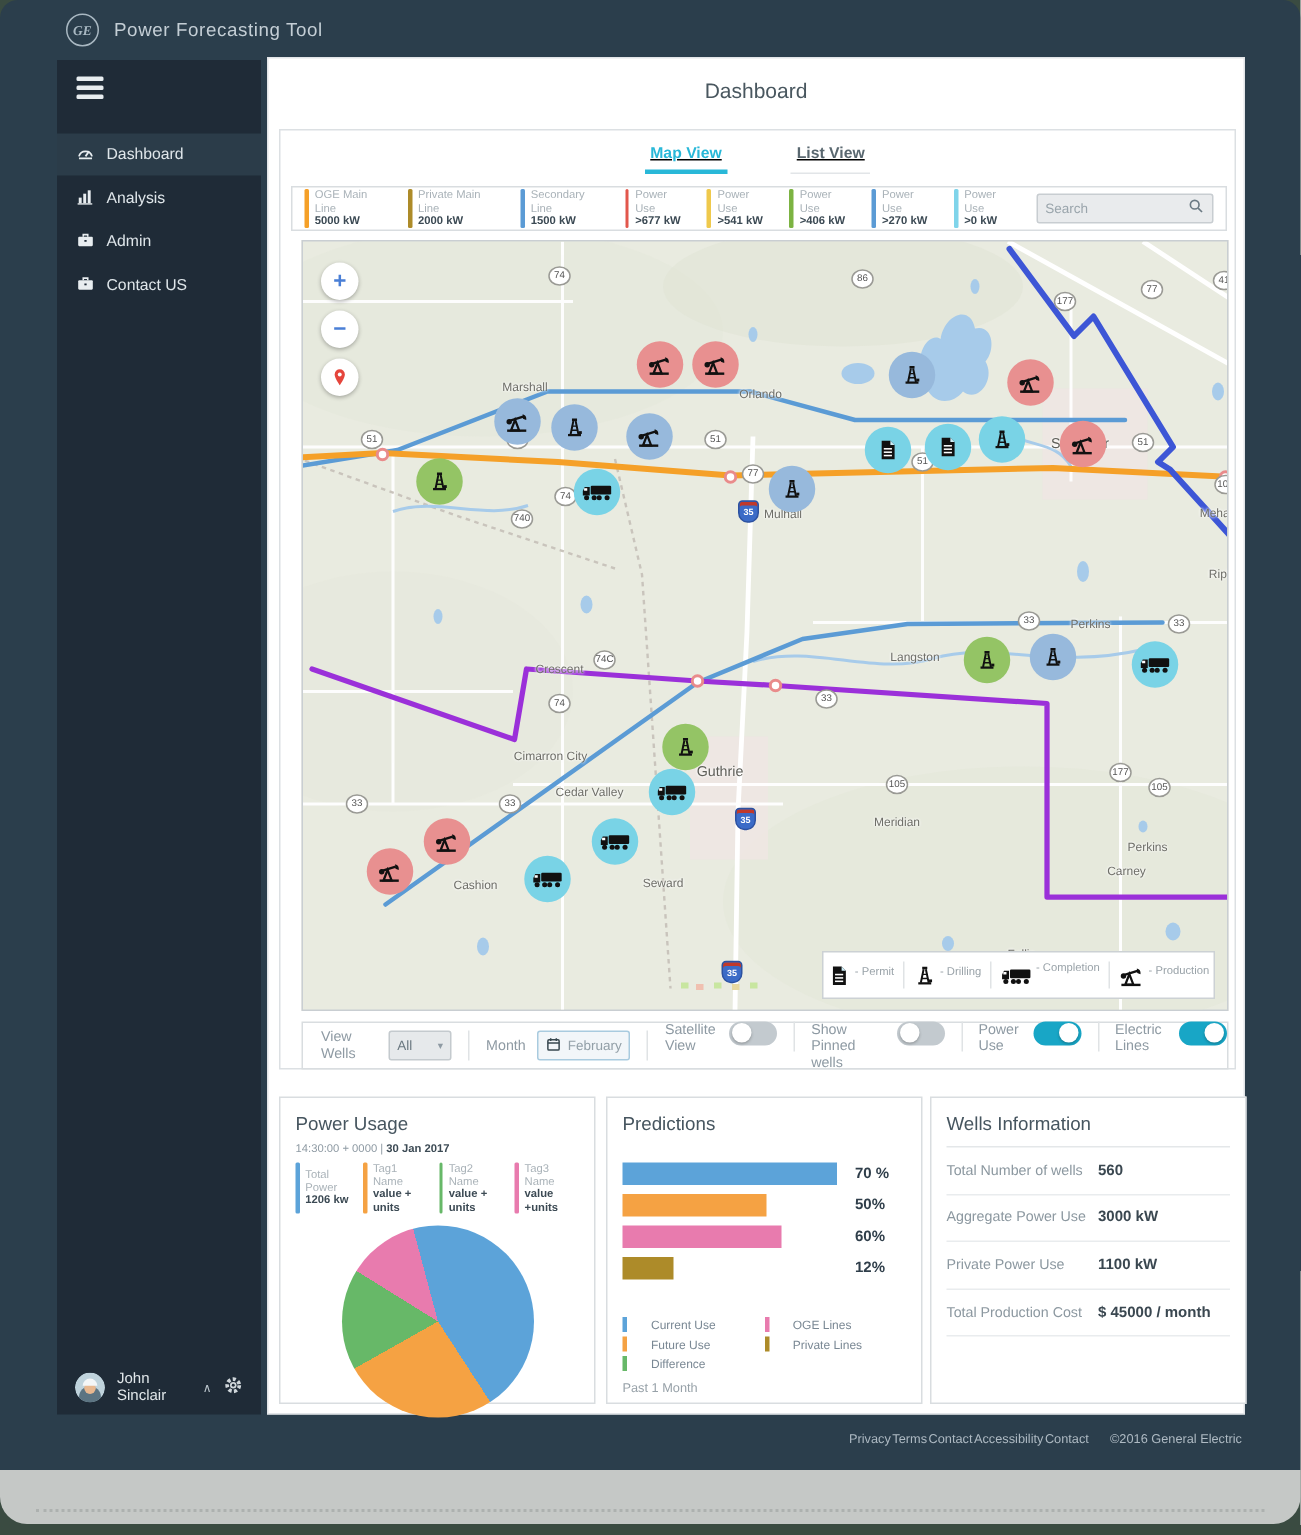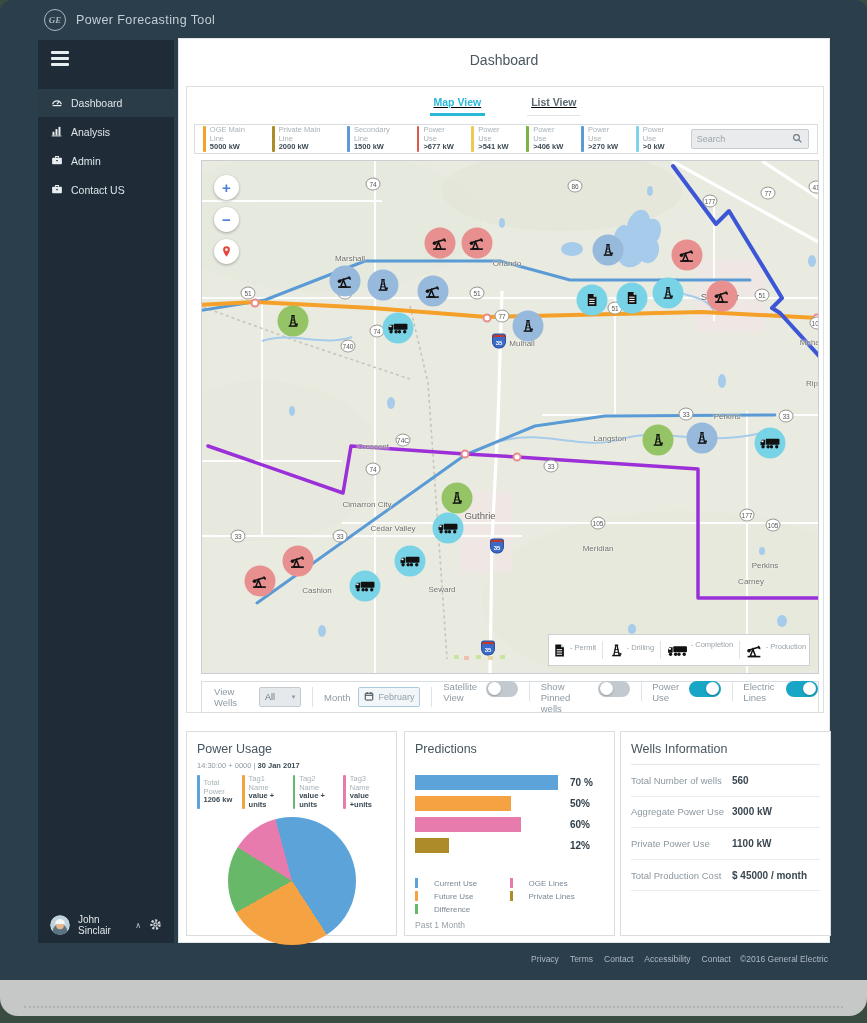--- a/index.html
+++ b/index.html
@@ -93,21 +93,21 @@
   .pred-col { width:50%; display:flex; flex-direction:column; gap:3px; }
   .pl-item { display:flex; gap:16px; align-items:center; font-size:8px; color:#7A8894; }
   .pl-chip { width:3px; height:10px; }
   .footnote { margin-top:6px; font-size:8.5px; color:#97A1A8; }
   #card-wells .card-title { padding-bottom:8px; border-bottom:1px solid #E4E7E9; }
   .well-row { display:flex; align-items:center; height:31.6px; border-bottom:1px solid #E9ECEE; }
   .well-label { flex:1; font-size:9.5px; color:#8C98A0; }
   .well-val { width:88px; font-size:10px; font-weight:bold; color:#3A4750; }
 
   
-  .footer-links { position:absolute; left:531px; top:954px; display:flex; gap:11px; }
+  .footer-links { position:absolute; left:566px; top:954px; display:flex; gap:1px; }
   .footer-links span { font-size:8.5px; color:#AEBAC3; cursor:pointer; }
   .copyright { position:absolute; right:39px; top:954px; font-size:8.5px; color:#AEBAC3; }
 </style>
 </head>
 <body>
 
 <div class="screen">
 
   <div class="header">
     <div class="ge-logo">GE</div>

